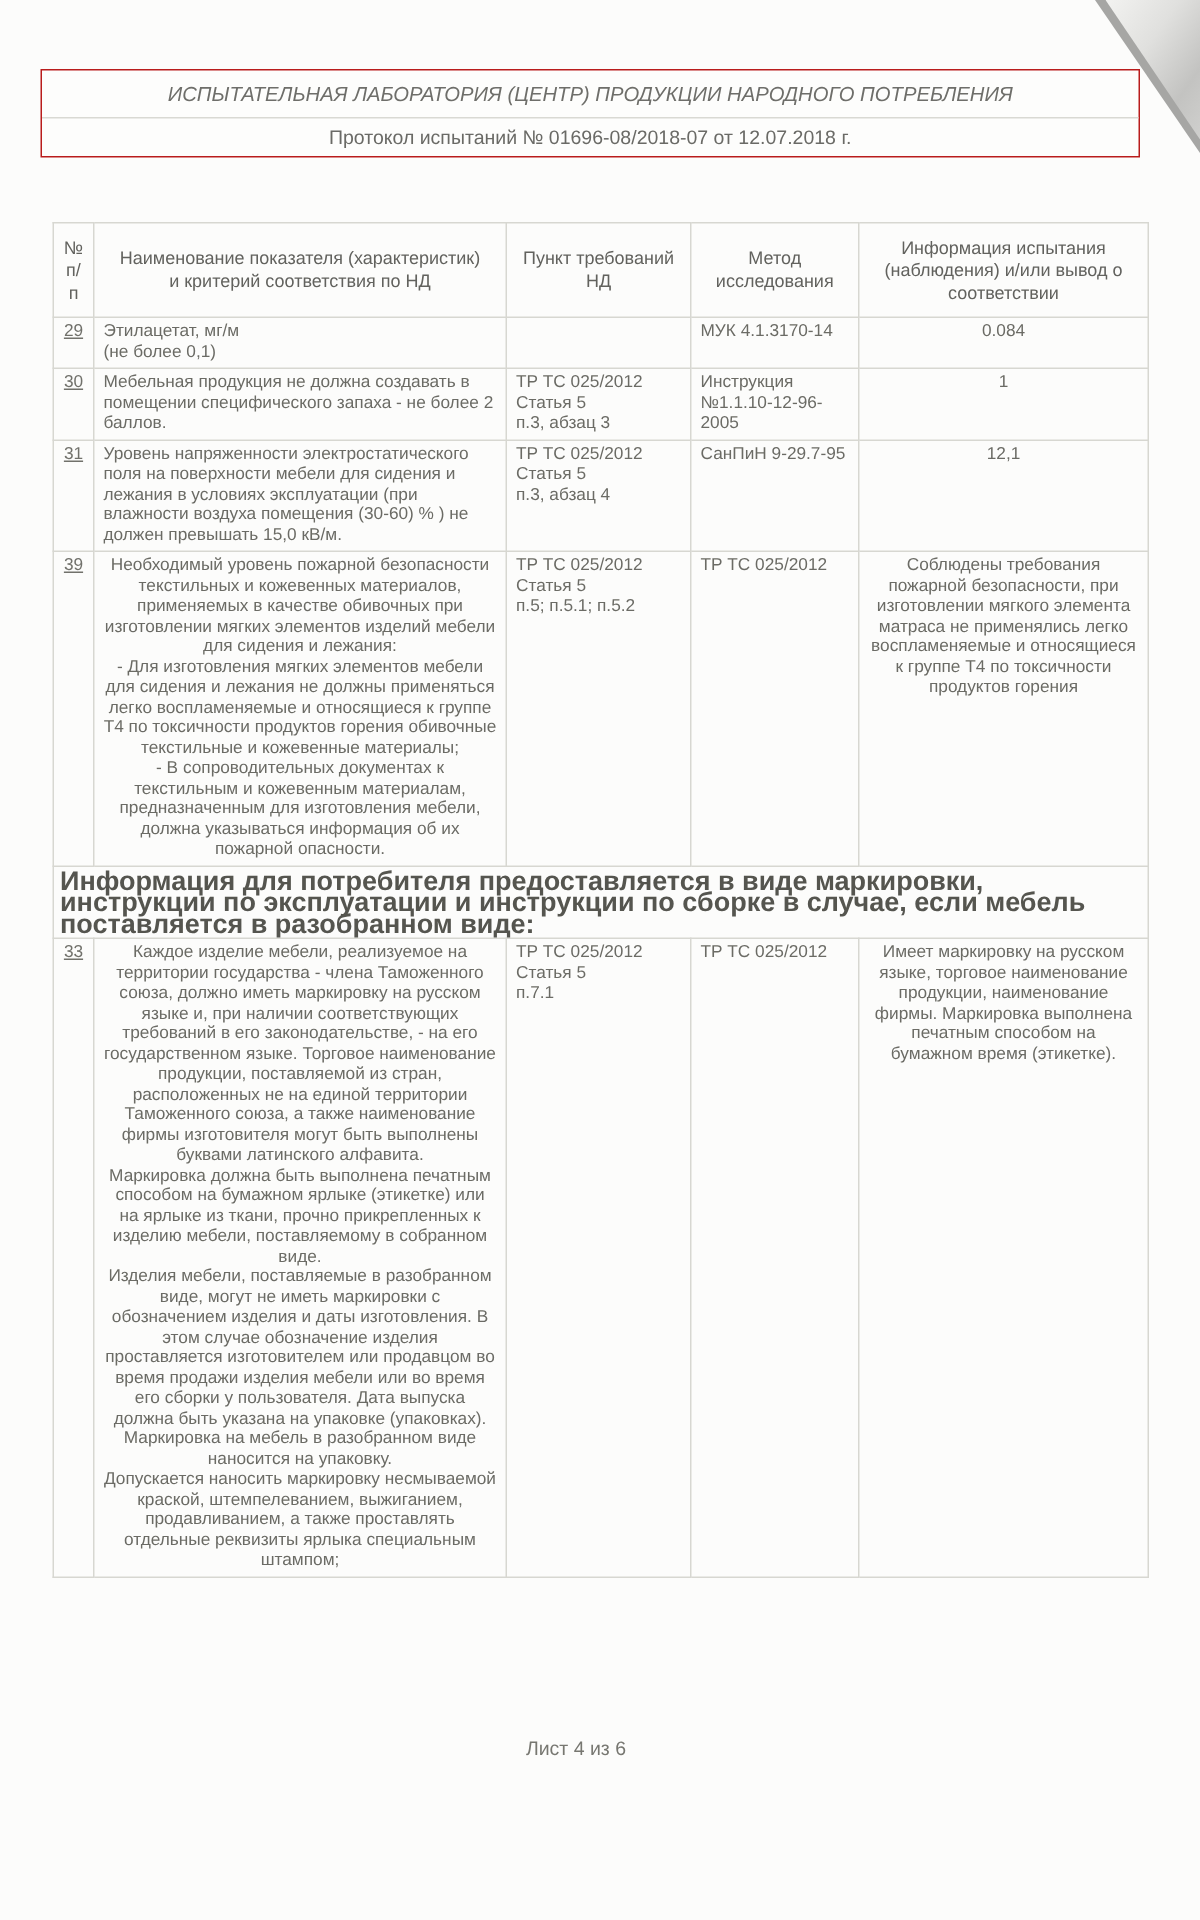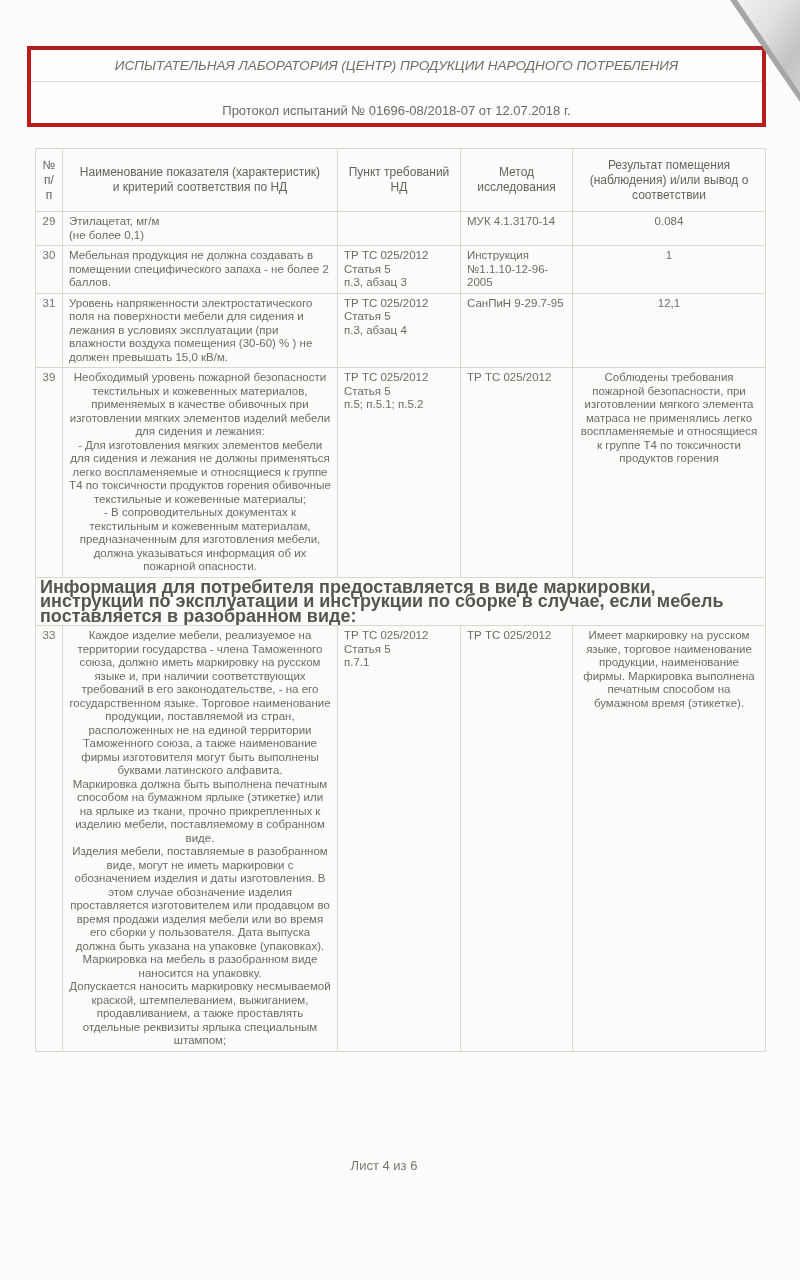--- a/index.html
+++ b/index.html
@@ -17,49 +17,49 @@
   .fold{position:absolute;top:0;right:0;width:70px;height:102px;z-index:5;}
   .fold-edge{position:absolute;inset:0;background:#a6a6a4;
     clip-path:polygon(0 0,100% 0,100% 100%);}
   .fold-face{position:absolute;inset:0;
     background:linear-gradient(125deg,#f1f1ef 8%,#e0e0de 40%,#c3c3c1 72%,#d2d2d0 100%);
     clip-path:polygon(7px 0,100% 0,100% calc(100% - 9px));}
 
   
   .head-box{
     position:absolute;left:27px;top:46px;width:731px;
-    border:4px solid #b91c1c;background:#fdfdfc;
+    border:1px solid #b91c1c;background:#fdfdfc;
   }
   .lab-block{
     padding:7px 10px 6px;text-align:center;
     font-style:italic;font-size:13.5px;line-height:18px;color:#6e6e6a;
     border-bottom:1px solid #d9d9d3;
   }
   .protocol-line{
     padding:5px 10px;text-align:center;
-    font-size:13px;color:#6a6a66;margin-top:16px;
+    font-size:13px;color:#6a6a66;
   }
 
   
   table.results{
     position:absolute;left:35px;top:148px;width:730px;
     border-collapse:collapse;table-layout:fixed;
     font-size:11.5px;line-height:13.5px;color:#6b6b65;
   }
   table.results td,table.results th{
     border:1px solid #d7d7d1;
     padding:3px 6px;
     white-space:pre-line;
     font-weight:normal;
     vertical-align:top;
     overflow:hidden;
   }
   th{height:56px;text-align:center;vertical-align:middle !important;
      font-size:12px;line-height:15px;color:#62625e;}
-  td.num{text-align:center;vertical-align:middle;color:#71716b;}
+  td.num{text-align:center;vertical-align:middle;color:#71716b;text-decoration:underline;}
   td.name{text-align:left;}
   td.punkt,td.method{text-align:left;}
   td.result{text-align:center;vertical-align:middle;padding:3px 10px;}
   tr.section-row td{
     font-weight:bold;color:#55554f;font-size:18px;line-height:14.5px;
     text-align:left;padding:2px 4px;
   }
   td.tall{padding-top:4px;padding-bottom:4px;text-align:center;}
 
   .footer{
@@ -96,21 +96,21 @@
     <thead>
       <tr>
         <th>№
 п/п</th>
         <th>Наименование показателя (характеристик)
 и критерий соответствия по НД</th>
         <th>Пункт требований
 НД</th>
         <th>Метод
 исследования</th>
-        <th>Результат помещения
+        <th>Информация испытания
 (наблюдения) и/или вывод о
 соответствии</th>
       </tr>
     </thead>
     <tbody>
       <tr>
         <td class="num">29</td>
         <td class="name">Этилацетат, мг/м
 (не более 0,1)</td>
         <td class="punkt"></td>

